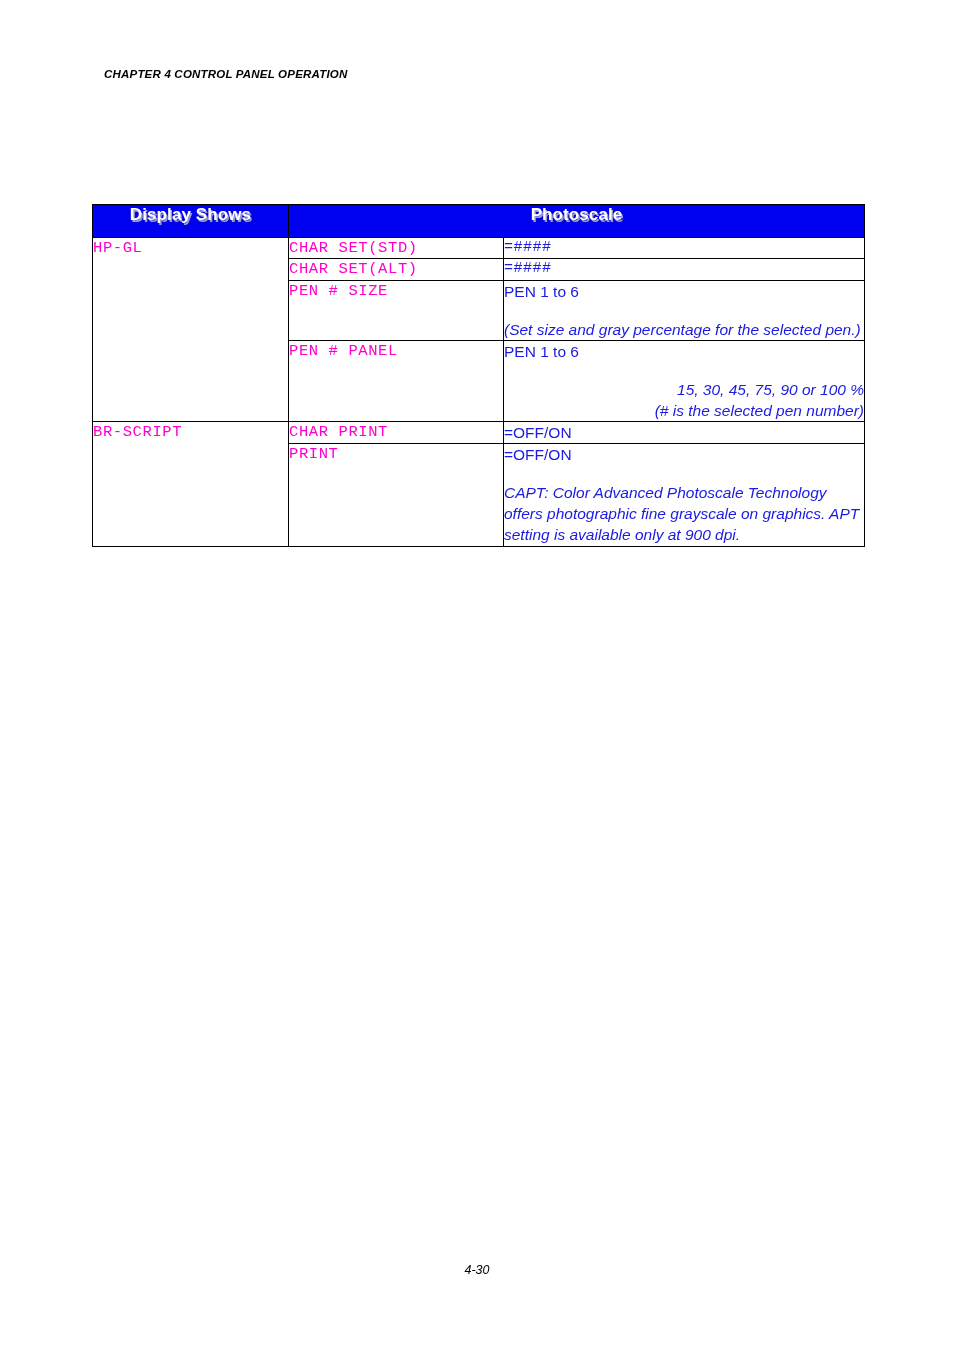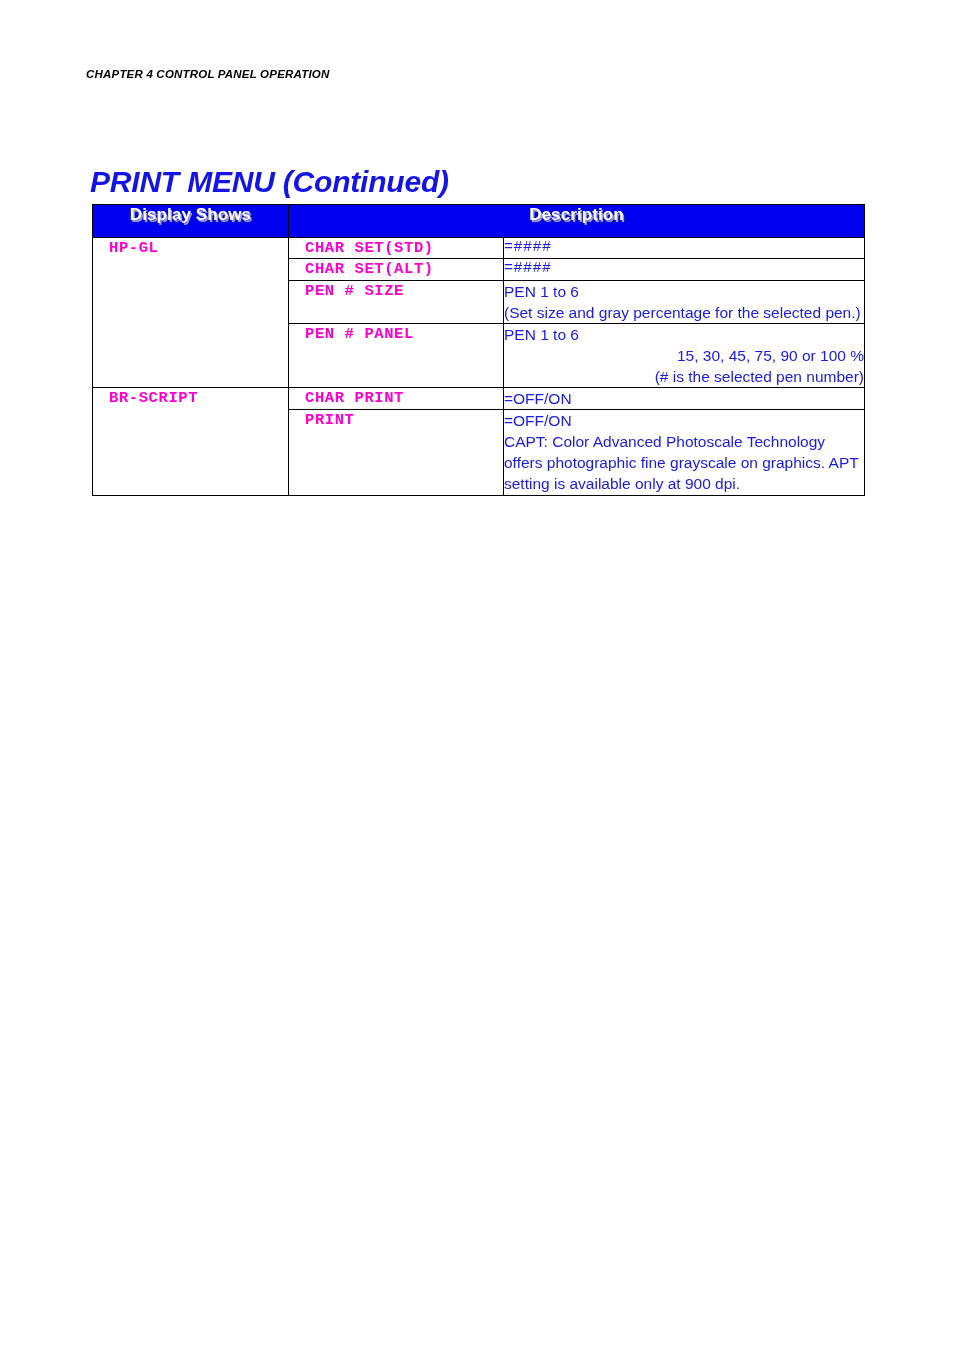--- a/index.html
+++ b/index.html
@@ -16,21 +16,21 @@
   }
   .page {
     position: absolute;
     inset: 0;
     background: #ffffff;
   }
 
   
   .chapter-header {
     position: absolute;
-    left: 86px;
+    left: 104px;
     top: 68px;
     font-family: "Liberation Sans", sans-serif;
     font-style: italic;
     font-weight: bold;
     font-size: 11.5px;
     letter-spacing: 0.2px;
     color: #000000;
     white-space: nowrap;
   }
 
@@ -77,26 +77,25 @@
     font-size: 17px;
     color: #ffffff;
     letter-spacing: 0.1px;
     text-shadow: 1.5px 1.5px 0 #9a9ad2, 2px 2px 1px rgba(40,40,90,.55);
     white-space: nowrap;
   }
 
   
   .mono {
     font-family: "Liberation Mono", "DejaVu Sans Mono", monospace;
-    font-weight: bold;
+    font-weight: normal;
     font-size: 15.5px;
     color: #ff00cc;
     letter-spacing: 0.6px;
     white-space: pre;
-    margin-left: 16px;
   }
   .cell-group {
     padding: 12px 0 10px 10px;
   }
   .cell-key {
     padding: 14px 0 12px 12px;
   }
 
   
   .desc {
@@ -109,20 +108,22 @@
   .desc .mono-val {
     font-family: "Liberation Mono", "DejaVu Sans Mono", monospace;
     font-size: 15px;
     letter-spacing: 0.5px;
     color: #1a1ae0;
   }
   .desc p {
     margin: 0;
   }
   .desc p + p {
+    margin-top: 17px;
+    font-style: italic;
   }
   .nowrapline { white-space: pre-line; text-align: right; }
 
   
   col.c1 { width: 196px; }
   col.c2 { width: 215px; }
   col.c3 { width: 361px; }
 
   
   .page-footer {
@@ -137,36 +138,35 @@
     color: #000000;
   }
 </style>
 </head>
 <body>
 
 <div class="page">
 
   <div class="chapter-header">CHAPTER 4 CONTROL PANEL OPERATION</div>
 
-  <h1 class="page-title">PRINT MENU (Continued)</h1>
 
   <table class="menu-table">
     <colgroup>
       <col class="c1">
         <col class="c2">
         <col class="c3">
     </colgroup>
     <tbody>
 
       <tr>
         <th class="hdr-cell">
           <span class="hdr-label">Display Shows</span>
         </th>
         <th class="hdr-cell" colspan="2">
-          <span class="hdr-label">Description</span>
+          <span class="hdr-label">Photoscale</span>
         </th>
       </tr>
 
       <tr>
         <td class="cell-group" rowspan="4">
           <span class="mono">HP-GL</span>
         </td>
         <td class="cell-key">
           <span class="mono">CHAR SET(STD)</span>
         </td>
@@ -223,14 +223,15 @@
         </td>
         <td class="desc">
           <p>=OFF/ON</p>
           <p>CAPT: Color Advanced Photoscale Technology offers photographic fine grayscale on graphics. APT setting is available only at 900 dpi.</p>
         </td>
       </tr>
 
     </tbody>
   </table>
 
+  <div class="page-footer">4-30</div>
 
 </div>
 
 </body></html>

